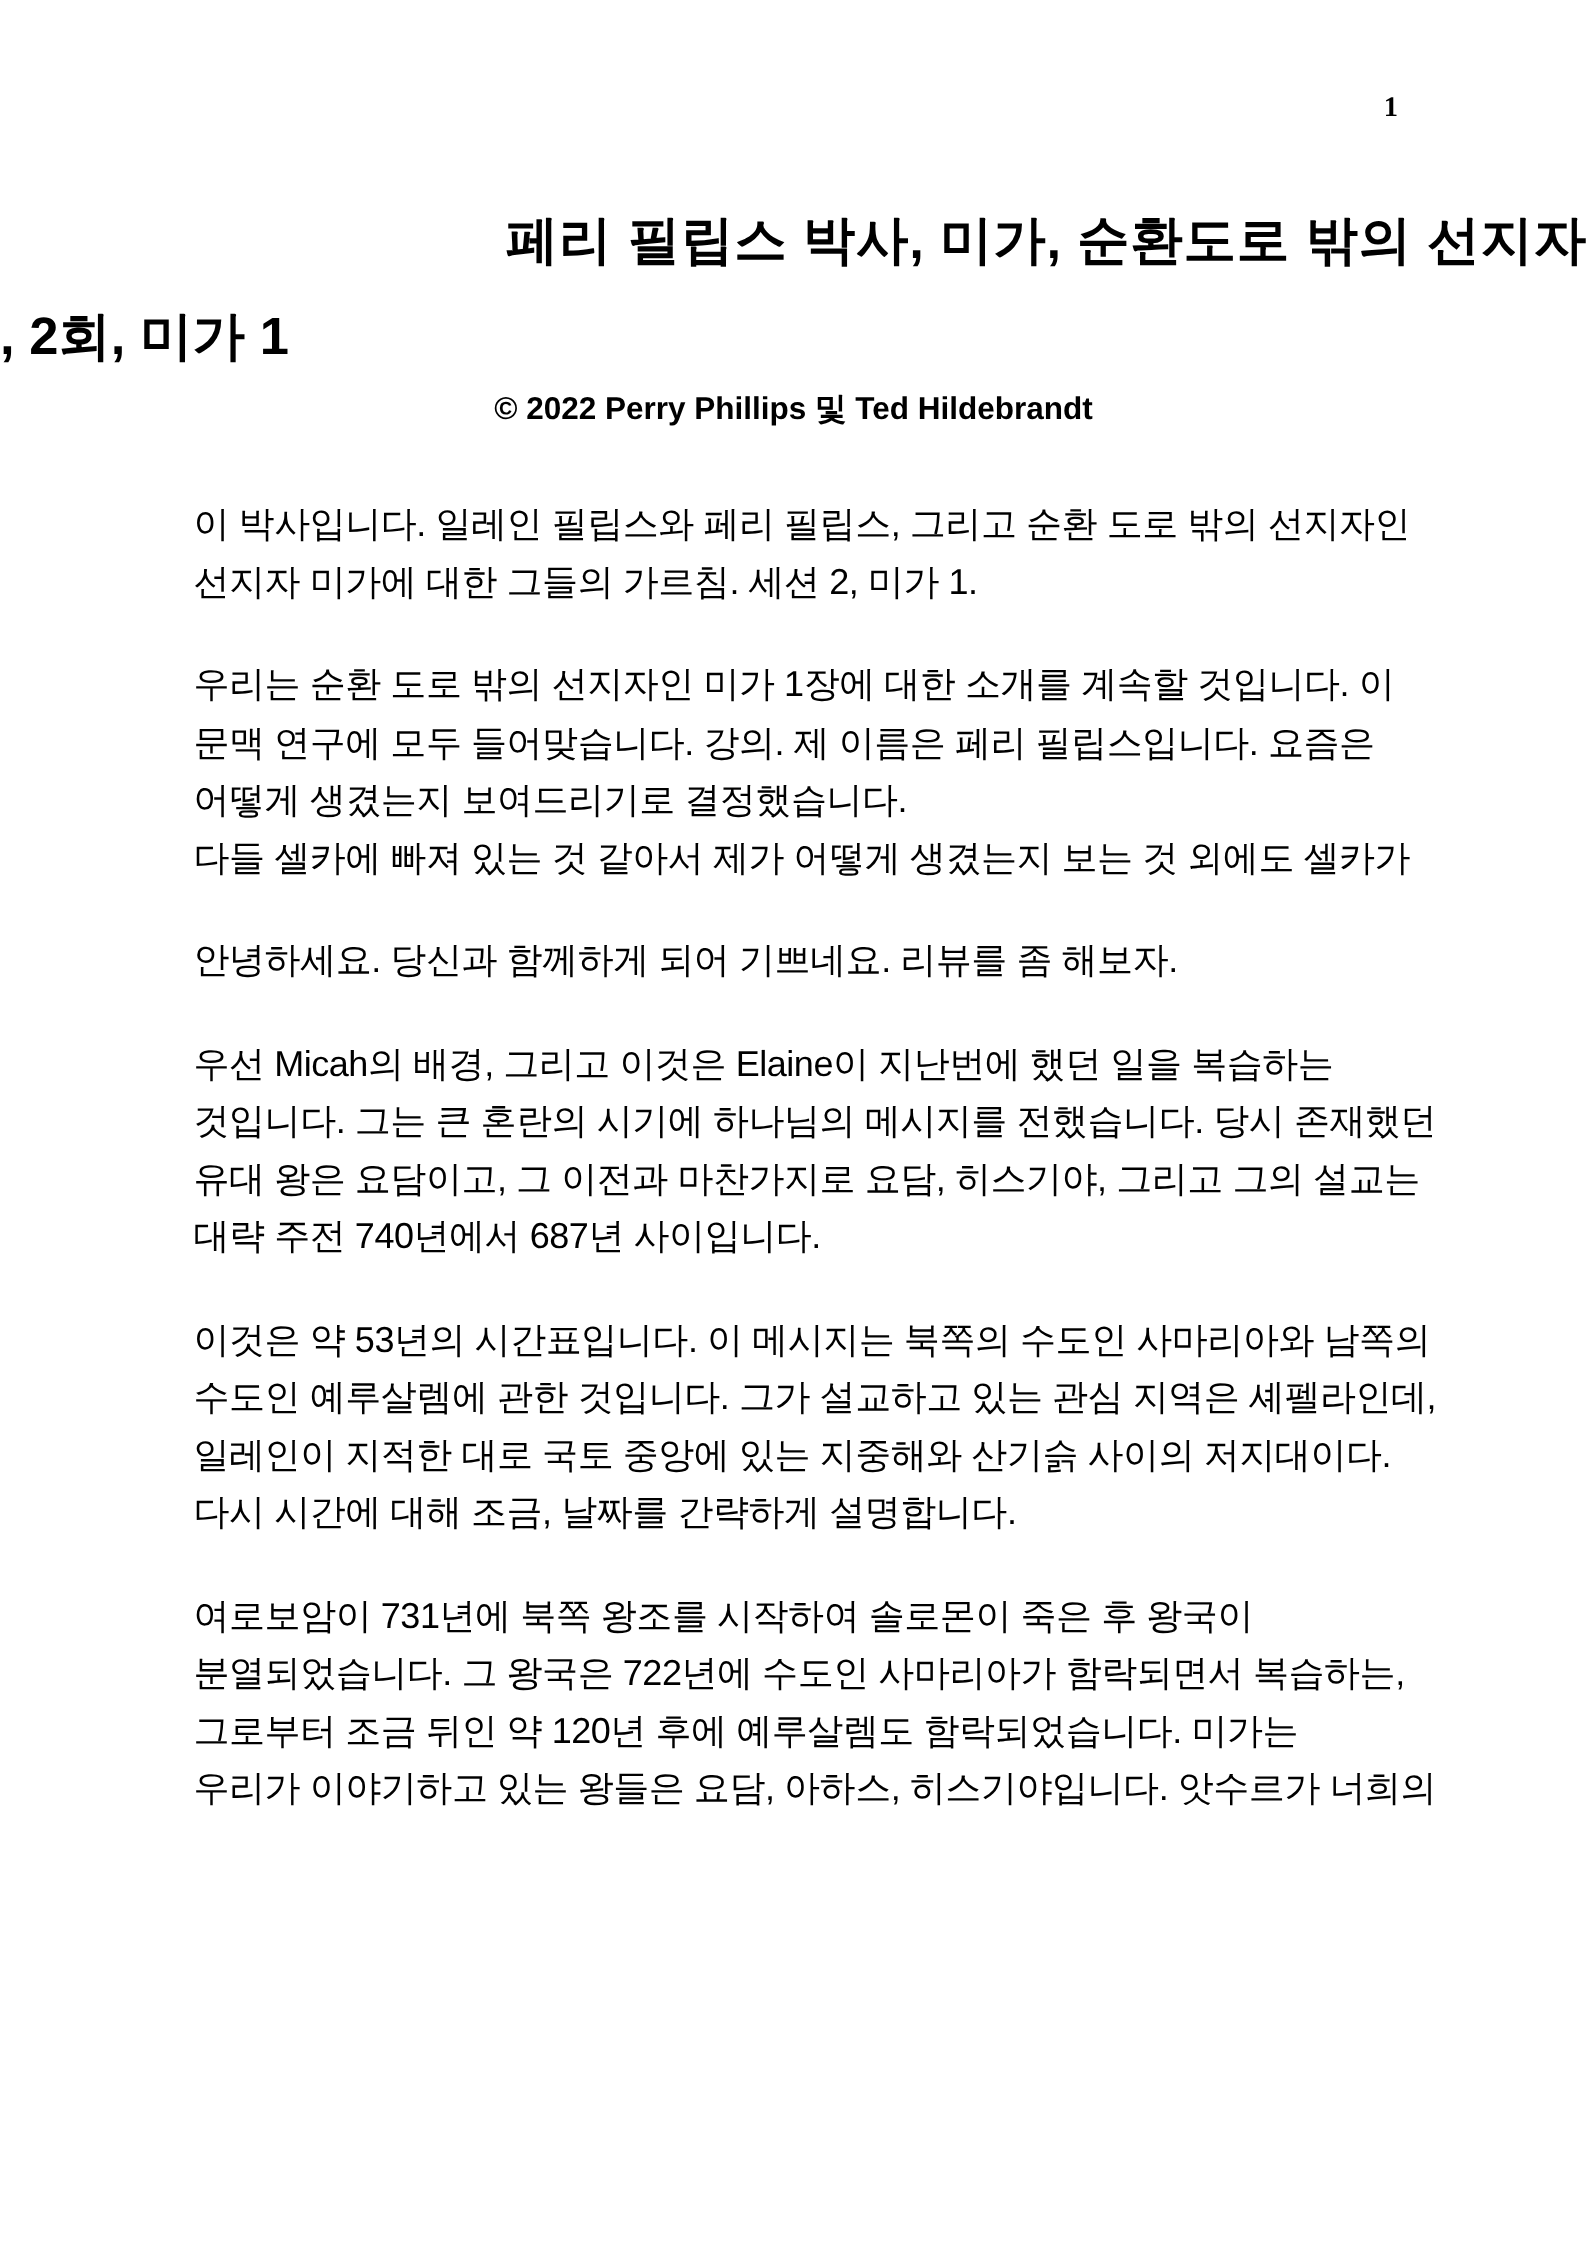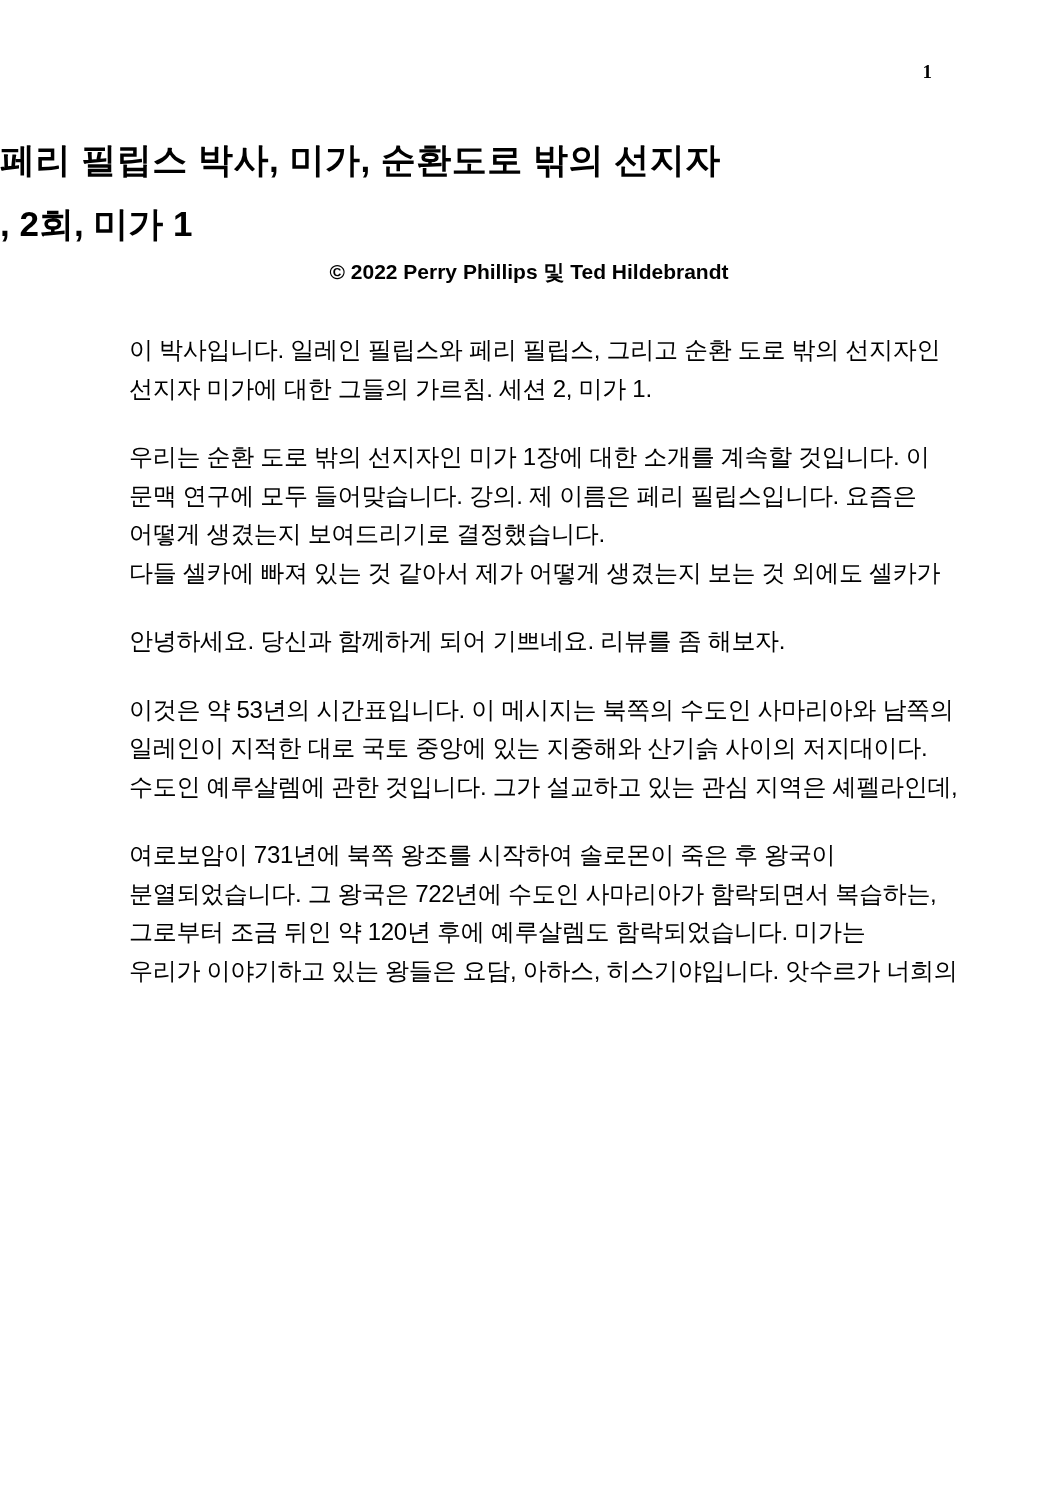--- a/index.html
+++ b/index.html
@@ -23,21 +23,21 @@
     font-family: "Liberation Serif", serif;
     font-size: 19px;
     font-weight: bold;
     color: #000000;
   }
   .doc-title-line1 {
     position: absolute;
     top: 137px;
     left: 0;
     right: 0;
-    text-align: left;
+    text-align: right;
     font-size: 35px;
     font-weight: bold;
     letter-spacing: 0.5px;
     white-space: nowrap;
   }
   .doc-title-line2 {
     position: absolute;
     top: 201px;
     left: 0;
     right: 0;
@@ -93,23 +93,30 @@
       <div class="paragraph">
         <div class="paragraph-line">우리는 순환 도로 밖의 선지자인 미가 1장에 대한 소개를 계속할 것입니다. 이</div>
         <div class="paragraph-line">문맥 연구에 모두 들어맞습니다. 강의. 제 이름은 페리 필립스입니다. 요즘은</div>
         <div class="paragraph-line">어떻게 생겼는지 보여드리기로 결정했습니다.</div>
         <div class="paragraph-line">다들 셀카에 빠져 있는 것 같아서 제가 어떻게 생겼는지 보는 것 외에도 셀카가</div>
       </div>
       <div class="paragraph">
         <div class="paragraph-line">안녕하세요. 당신과 함께하게 되어 기쁘네요. 리뷰를 좀 해보자.</div>
       </div>
       <div class="paragraph">
+        <div class="paragraph-line">우선 Micah의 배경, 그리고 이것은 Elaine이 지난번에 했던 일을 복습하는</div>
+        <div class="paragraph-line">것입니다. 그는 큰 혼란의 시기에 하나님의 메시지를 전했습니다. 당시 존재했던</div>
+        <div class="paragraph-line">유대 왕은 요담이고, 그 이전과 마찬가지로 요담, 히스기야, 그리고 그의 설교는</div>
+        <div class="paragraph-line">대략 주전 740년에서 687년 사이입니다.</div>
+      </div>
+      <div class="paragraph">
         <div class="paragraph-line">이것은 약 53년의 시간표입니다. 이 메시지는 북쪽의 수도인 사마리아와 남쪽의</div>
+        <div class="paragraph-line">수도인 예루살렘에 관한 것입니다. 그가 설교하고 있는 관심 지역은 셰펠라인데,</div>
         <div class="paragraph-line">일레인이 지적한 대로 국토 중앙에 있는 지중해와 산기슭 사이의 저지대이다.</div>
-        <div class="paragraph-line">수도인 예루살렘에 관한 것입니다. 그가 설교하고 있는 관심 지역은 셰펠라인데,</div>
+        <div class="paragraph-line">다시 시간에 대해 조금, 날짜를 간략하게 설명합니다.</div>
       </div>
       <div class="paragraph">
         <div class="paragraph-line">여로보암이 731년에 북쪽 왕조를 시작하여 솔로몬이 죽은 후 왕국이</div>
         <div class="paragraph-line">분열되었습니다. 그 왕국은 722년에 수도인 사마리아가 함락되면서 복습하는,</div>
         <div class="paragraph-line">그로부터 조금 뒤인 약 120년 후에 예루살렘도 함락되었습니다. 미가는</div>
         <div class="paragraph-line">우리가 이야기하고 있는 왕들은 요담, 아하스, 히스기야입니다. 앗수르가 너희의</div>
       </div>
     </div>
 </div>
 

